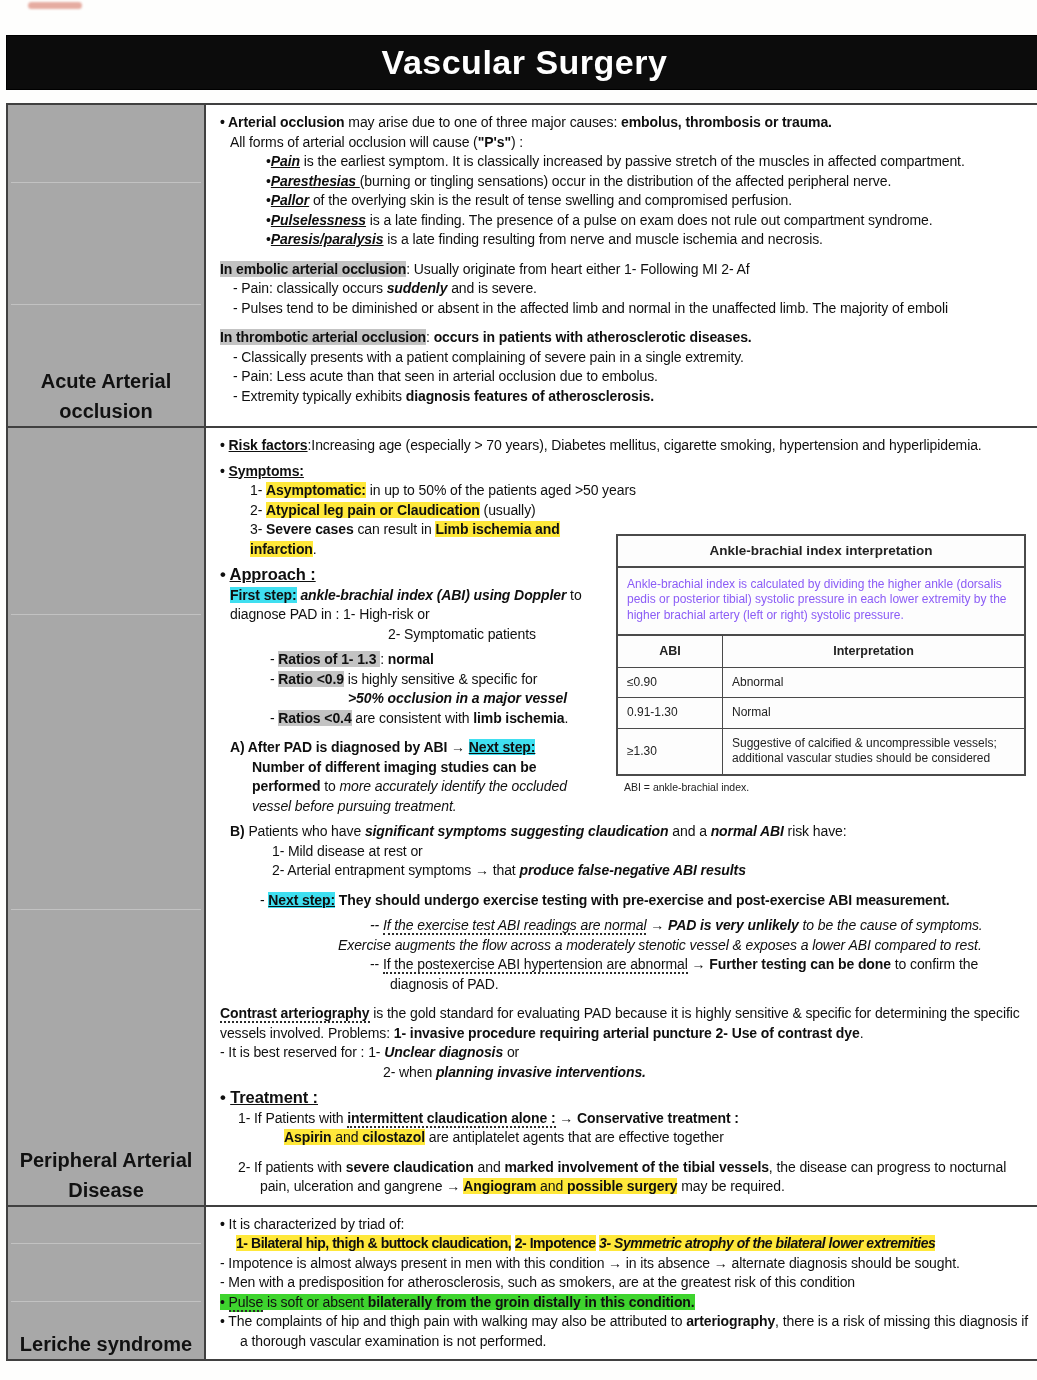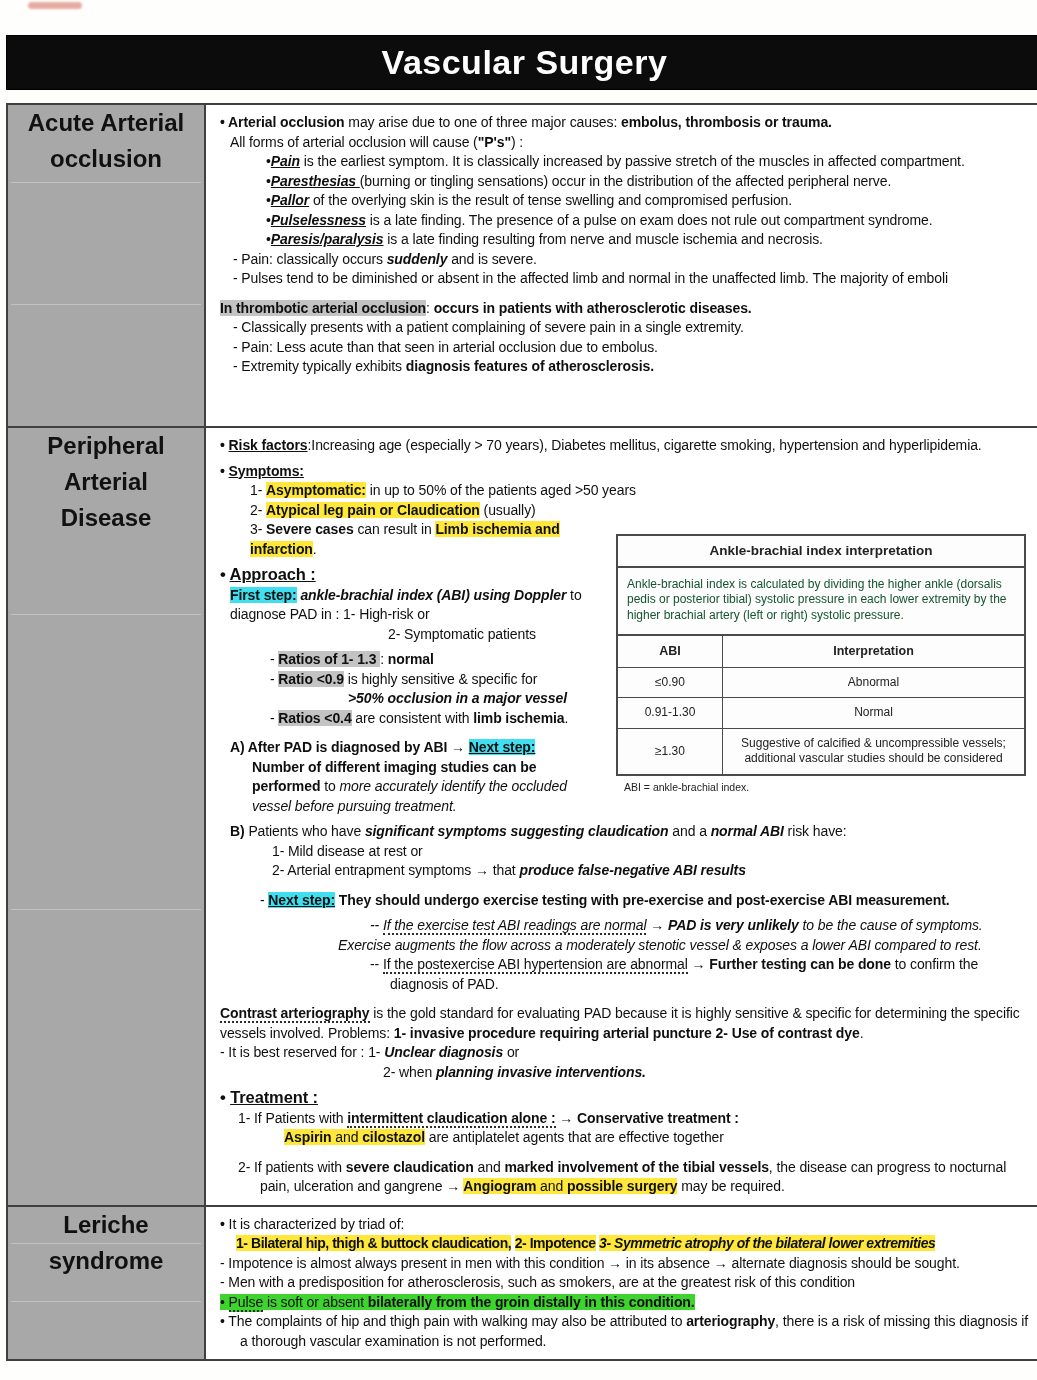--- a/index.html
+++ b/index.html
@@ -7,22 +7,22 @@
         font-family:"Liberation Sans",sans-serif;color:#0f0f0f;padding-left:12px;}
   .artifact{position:absolute;top:2px;left:28px;width:54px;height:7px;background:#c94a32;
             opacity:.45;border-radius:4px;filter:blur(1.2px);}
   .title-bar{position:absolute;top:35px;left:6px;right:6px;height:53px;background:#0c0c0c;
              color:#ffffff;display:flex;align-items:center;justify-content:center;
              font-size:34px;font-weight:bold;letter-spacing:.5px;border:1px solid #000;}
   .main{position:absolute;top:103px;left:6px;right:5px;border:2px solid #404040;background:#fff;}
   .trow{display:flex;border-bottom:2px solid #404040;}
   .trow:last-child{border-bottom:none;}
   .rowhead{width:196px;min-width:196px;background:#a8a8a8;border-right:2px solid #404040;
-           display:flex;align-items:flex-start;justify-content:center;text-align:center;
-           font-weight:bold;font-size:24px;color:#111;position:relative;}
+           display:flex;align-items:flex-end;justify-content:center;text-align:center;
+           font-weight:bold;font-size:20px;color:#111;position:relative;}
   .rowhead .rh-label{padding:0 10px;line-height:1.5;position:relative;z-index:2;}
   .rowhead::before,.rowhead::after{content:"";position:absolute;left:3px;right:3px;height:1px;
            background:rgba(255,255,255,.3);z-index:1;}
   .rowhead::before{top:24%;} .rowhead::after{top:62%;}
   .content{flex:1;padding:8px 12px 8px 14px;position:relative;font-size:14px;
            letter-spacing:-0.1px;}
   .row-acute{min-height:321px;}
 
   .line{line-height:19.5px;}
   .b{font-weight:bold}
@@ -58,24 +58,24 @@
   .inL1{padding-left:16px}
   .hangBl{padding-left:20px;text-indent:-20px}
   .narrow{max-width:378px}
   .narrowA{max-width:330px}
 
   .abi-wrap{position:absolute;top:106px;right:16px;width:410px;font-size:12px;
             color:#222;letter-spacing:0;line-height:1.3;text-indent:0;}
   .abi-box{border:2px solid #4a4a4a;background:#fdfdfd;}
   .abi-title{text-align:center;font-weight:bold;font-size:13.5px;padding:6px 4px;
              border-bottom:2px solid #4a4a4a;}
-  .abi-desc{padding:9px 9px 11px;border-bottom:2px solid #4a4a4a;color:#14532d;}
+  .abi-desc{padding:9px 9px 11px;border-bottom:2px solid #4a4a4a;color:#8b5cf6;}
   .abi-table{width:100%;border-collapse:collapse;}
   .abi-table th,.abi-table td{border-bottom:1.5px solid #4a4a4a;padding:7px 9px;
-             text-align:center;vertical-align:middle;}
+             text-align:left;vertical-align:middle;}
   .abi-table th:first-child,.abi-table td:first-child{width:86px;border-right:1.5px solid #4a4a4a;}
   .abi-table th{text-align:center;font-size:12.5px;font-weight:bold;}
   .abi-table tr:last-child td{border-bottom:none;}
   .abi-foot{font-size:10.5px;padding:5px 0 0 8px;color:#222;}
 </style>
 </head>
 <body>
 
 <div class="page">
 
@@ -93,20 +93,21 @@
       </div>
       <div class="content">
         <div class="blocks">
             <div class="line"><span class="b">• </span><span class="b">Arterial occlusion</span><span> may arise due to one of three major causes: </span><span class="b">embolus, thrombosis or trauma.</span></div>
             <div class="line in1"><span>All forms of arterial occlusion will cause (</span><span class="b">"P's"</span><span>) :</span></div>
             <div class="line inPs"><span>•</span><span class="b i u">Pain</span><span> is the earliest symptom. It is classically increased by passive stretch of the muscles in affected compartment.</span></div>
             <div class="line inPs"><span>•</span><span class="b i u">Paresthesias </span><span>(burning or tingling sensations) occur in the distribution of the affected peripheral nerve.</span></div>
             <div class="line inPs"><span>•</span><span class="b i u">Pallor</span><span> of the overlying skin is the result of tense swelling and compromised perfusion.</span></div>
             <div class="line inPs"><span>•</span><span class="b i u">Pulselessness</span><span> is a late finding. The presence of a pulse on exam does not rule out compartment syndrome.</span></div>
             <div class="line inPs"><span>•</span><span class="b i u">Paresis/paralysis</span><span> is a late finding resulting from nerve and muscle ischemia and necrosis.</span></div>
+            <div class="line gap"><span class="b hl-g">In embolic arterial occlusion</span><span>: Usually originate from heart either 1- Following MI  2- Af</span></div>
             <div class="line inDash"><span>- Pain: classically occurs </span><span class="b i">suddenly</span><span> and is severe.</span></div>
             <div class="line inDash"><span>- Pulses tend to be diminished or absent in the affected limb and normal in the unaffected limb. The majority of emboli</span></div>
             <div class="line gap"><span class="b hl-g">In thrombotic arterial occlusion</span><span>: </span><span class="b">occurs in patients with atherosclerotic diseases.</span></div>
             <div class="line inDash"><span>- Classically presents with a patient complaining of severe pain in a single extremity.</span></div>
             <div class="line inDash"><span>- Pain: Less acute than that seen in arterial occlusion due to embolus.</span></div>
             <div class="line inDash"><span>- Extremity typically exhibits </span><span class="b">diagnosis features of atherosclerosis.</span></div>
           </div>
       </div>
     </div>
 

